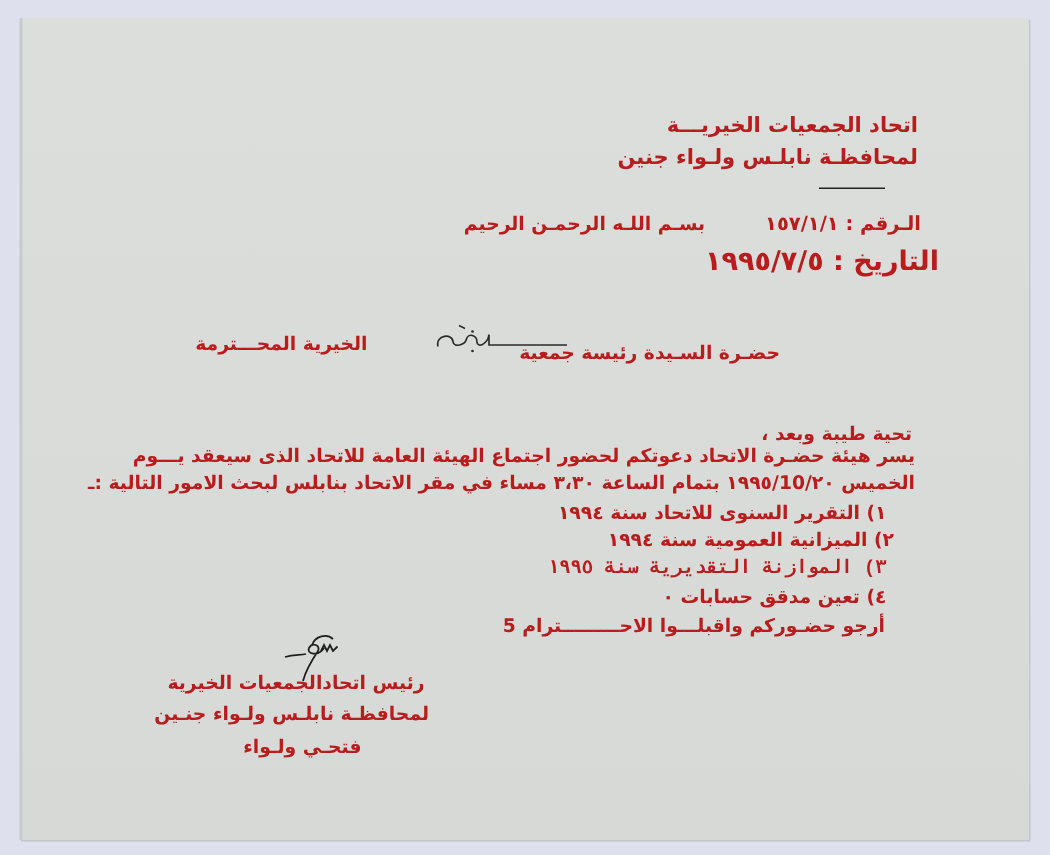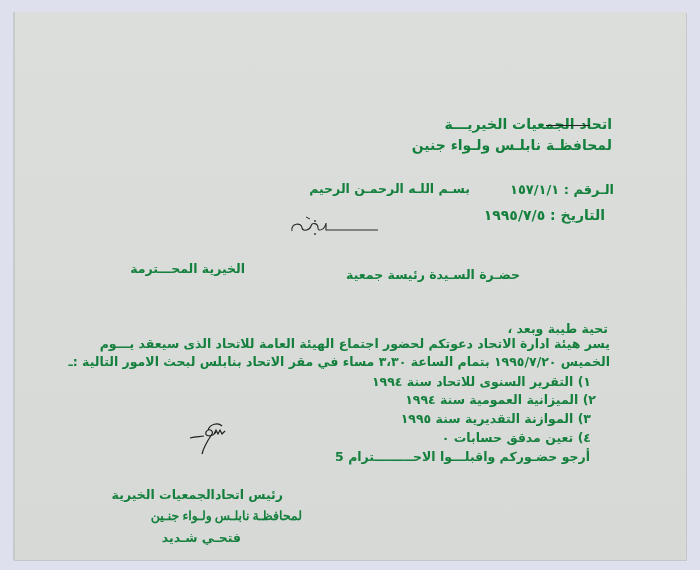--- a/index.html
+++ b/index.html
@@ -15,61 +15,60 @@
       left: 13px; top: 12px;
       width: 671px; height: 548px;
       background: #d9dcd9;
       background-image: linear-gradient(180deg, #dcdedb 0%, #d8dbd8 60%, #d6d9d6 100%);
       border-left: 2px solid #c8cbcb;
       box-shadow: 1px 1px 0 #c4c6cc;
     }
     .t {
       position: absolute;
       direction: rtl;
-      color: #15803d;
+      color: #b91c1c;
       white-space: nowrap;
       font-weight: bold;
       font-size: 12.5px;
       line-height: 16px;
-      margin-top: 40px;
     }
     .header-org { right: 88px; top: 76px; font-size: 14px; }
     .header-gov { right: 88px; top: 97px; font-size: 14px; }
     .header-rule {
       position: absolute;
       right: 110px; top: 125px;
       width: 44px; height: 0;
       border-top: 1.5px solid #222;
     }
     .basmala { right: 230px; top: 141px; font-size: 12.5px; }
     .ref { right: 86px; top: 142px; font-size: 13px; }
-    .date { right: 95px; top: 167px; font-size: 14px; }
+    .date { right: 74px; top: 167px; font-size: 18px; }
     .addressee { right: 180px; top: 227px; }
     .addressee-name {
       position: absolute;
       left: 288px; top: 213px;
       width: 92px; height: 24px;
     }
     .addressee-suffix { right: 455px; top: 221px; font-size: 12.5px; }
     .greeting { right: 92px; top: 281px; }
     .para1 { right: 90px; top: 296px; }
     .para2 { right: 90px; top: 314px; }
     .item { font-size: 12.5px; text-align: right; }
     .item1 { right: 109px; top: 334px; }
     .item2 { right: 104px; top: 352px; }
-    .item3 { right: 109px; top: 371px; }
+    .item3 { right: 109px; top: 371px; font-family: Liberation Mono, monospace; }
     .item4 { right: 109px; top: 390px; }
     .closing { right: 110px; top: 409px; }
     .sig-scribble {
       position: absolute;
       left: 178px; top: 420px;
       width: 52px; height: 36px;
     }
     .sig-title { right: 417px; top: 447px; }
-    .sig-gov { right: 398px; top: 468px; font-family: Liberation Serif, serif; }
+    .sig-gov { right: 414px; top: 468px; }
     .sig-name { right: 459px; top: 490px; }
   </style>
 </head>
 <body>
 
 <div class="paper"></div>
 
 <div class="t header-org">اتحاد الجمعيات الخيريـــة</div>
 <div class="t header-gov">لمحافظـة نابلـس ولـواء جنين</div>
 <div class="header-rule"></div>
@@ -89,22 +88,22 @@
 <svg class="addressee-name" viewBox="0 0 92 24">
   <title>سلفيت</title>
   <path d="M4 18 C 2 10, 14 9, 14 15 C 15 19, 22 17, 23 13 C 24 9, 30 10, 30 15 C 30 19, 37 17, 38 10 L 38 17 L 90 17" fill="none" stroke="#2a2a2a" stroke-width="1.1"></path>
   <path d="M18 4 l 4 2" stroke="#2a2a2a" stroke-width="1" fill="none"></path>
   <circle cx="27" cy="8" r="0.9" fill="#2a2a2a"></circle>
   <circle cx="27" cy="21" r="0.9" fill="#2a2a2a"></circle>
 </svg>
 <div class="t addressee-suffix">الخيرية المحـــترمة</div>
 
 <div class="t greeting">تحية طيبة وبعد ،</div>
-<div class="t para1">يسر هيئة ادارة الاتحاد دعوتكم لحضور اجتماع الهيئة العامة للاتحاد الذى سيعقد يـــوم</div>
-<div class="t para2">الخميس ١٩٩٥/٧/٢٠ بتمام الساعة  ٣،٣٠ مساء في مقر الاتحاد بنابلس لبحث الامور التالية :ـ</div>
+<div class="t para1">يسر هيئة حضـرة الاتحاد دعوتكم لحضور اجتماع الهيئة العامة للاتحاد الذى سيعقد يـــوم</div>
+<div class="t para2">الخميس ١٩٩٥/10/٢٠ بتمام الساعة  ٣،٣٠ مساء في مقر الاتحاد بنابلس لبحث الامور التالية :ـ</div>
 
 <div class="t item item1">
   <span>١)</span>
   <span>التقرير السنوى للاتحاد سنة ١٩٩٤</span>
 </div>
 <div class="t item item2">
   <span>٢)</span>
   <span>الميزانية العمومية سنة ١٩٩٤</span>
 </div>
 <div class="t item item3">
@@ -116,13 +115,13 @@
   <span>تعين مدقق حسابات ٠</span>
 </div>
 
 <div class="t closing">أرجو حضـوركم واقبلـــوا الاحـــــــــترام 5</div>
 
 <svg class="sig-scribble" viewBox="0 0 52 36">
   <path d="M24 34 C 26 26, 30 20, 34 14 C 36 10, 30 8, 28 12 C 26 16, 34 18, 38 12 M 30 10 C 32 4, 40 2, 44 6 M 12 18 C 18 16, 22 17, 26 16 M 36 14 l 2 -4 l 2 4 l 2 -4 l 2 4 l 3 -3" fill="none" stroke="#1f1f1f" stroke-width="1.2"></path>
 </svg>
 <div class="t sig-title">رئيس اتحادالجمعيات الخيرية</div>
 <div class="t sig-gov">لمحافظـة نابلـس ولـواء جنـين</div>
-<div class="t sig-name">فتحـي شـديد</div>
+<div class="t sig-name">فتحـي ولـواء</div>
 
 </body></html>

